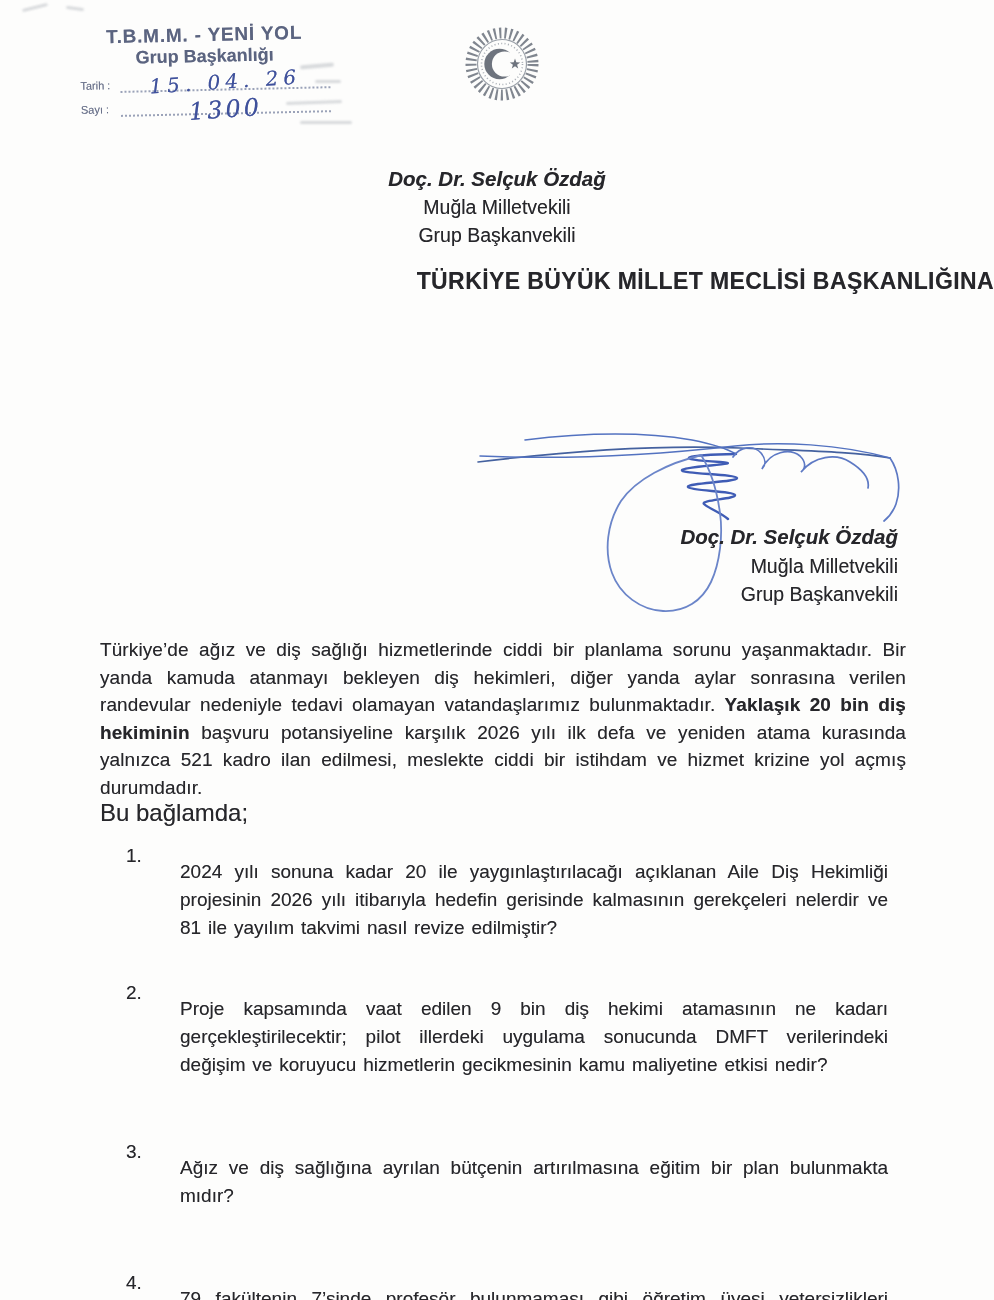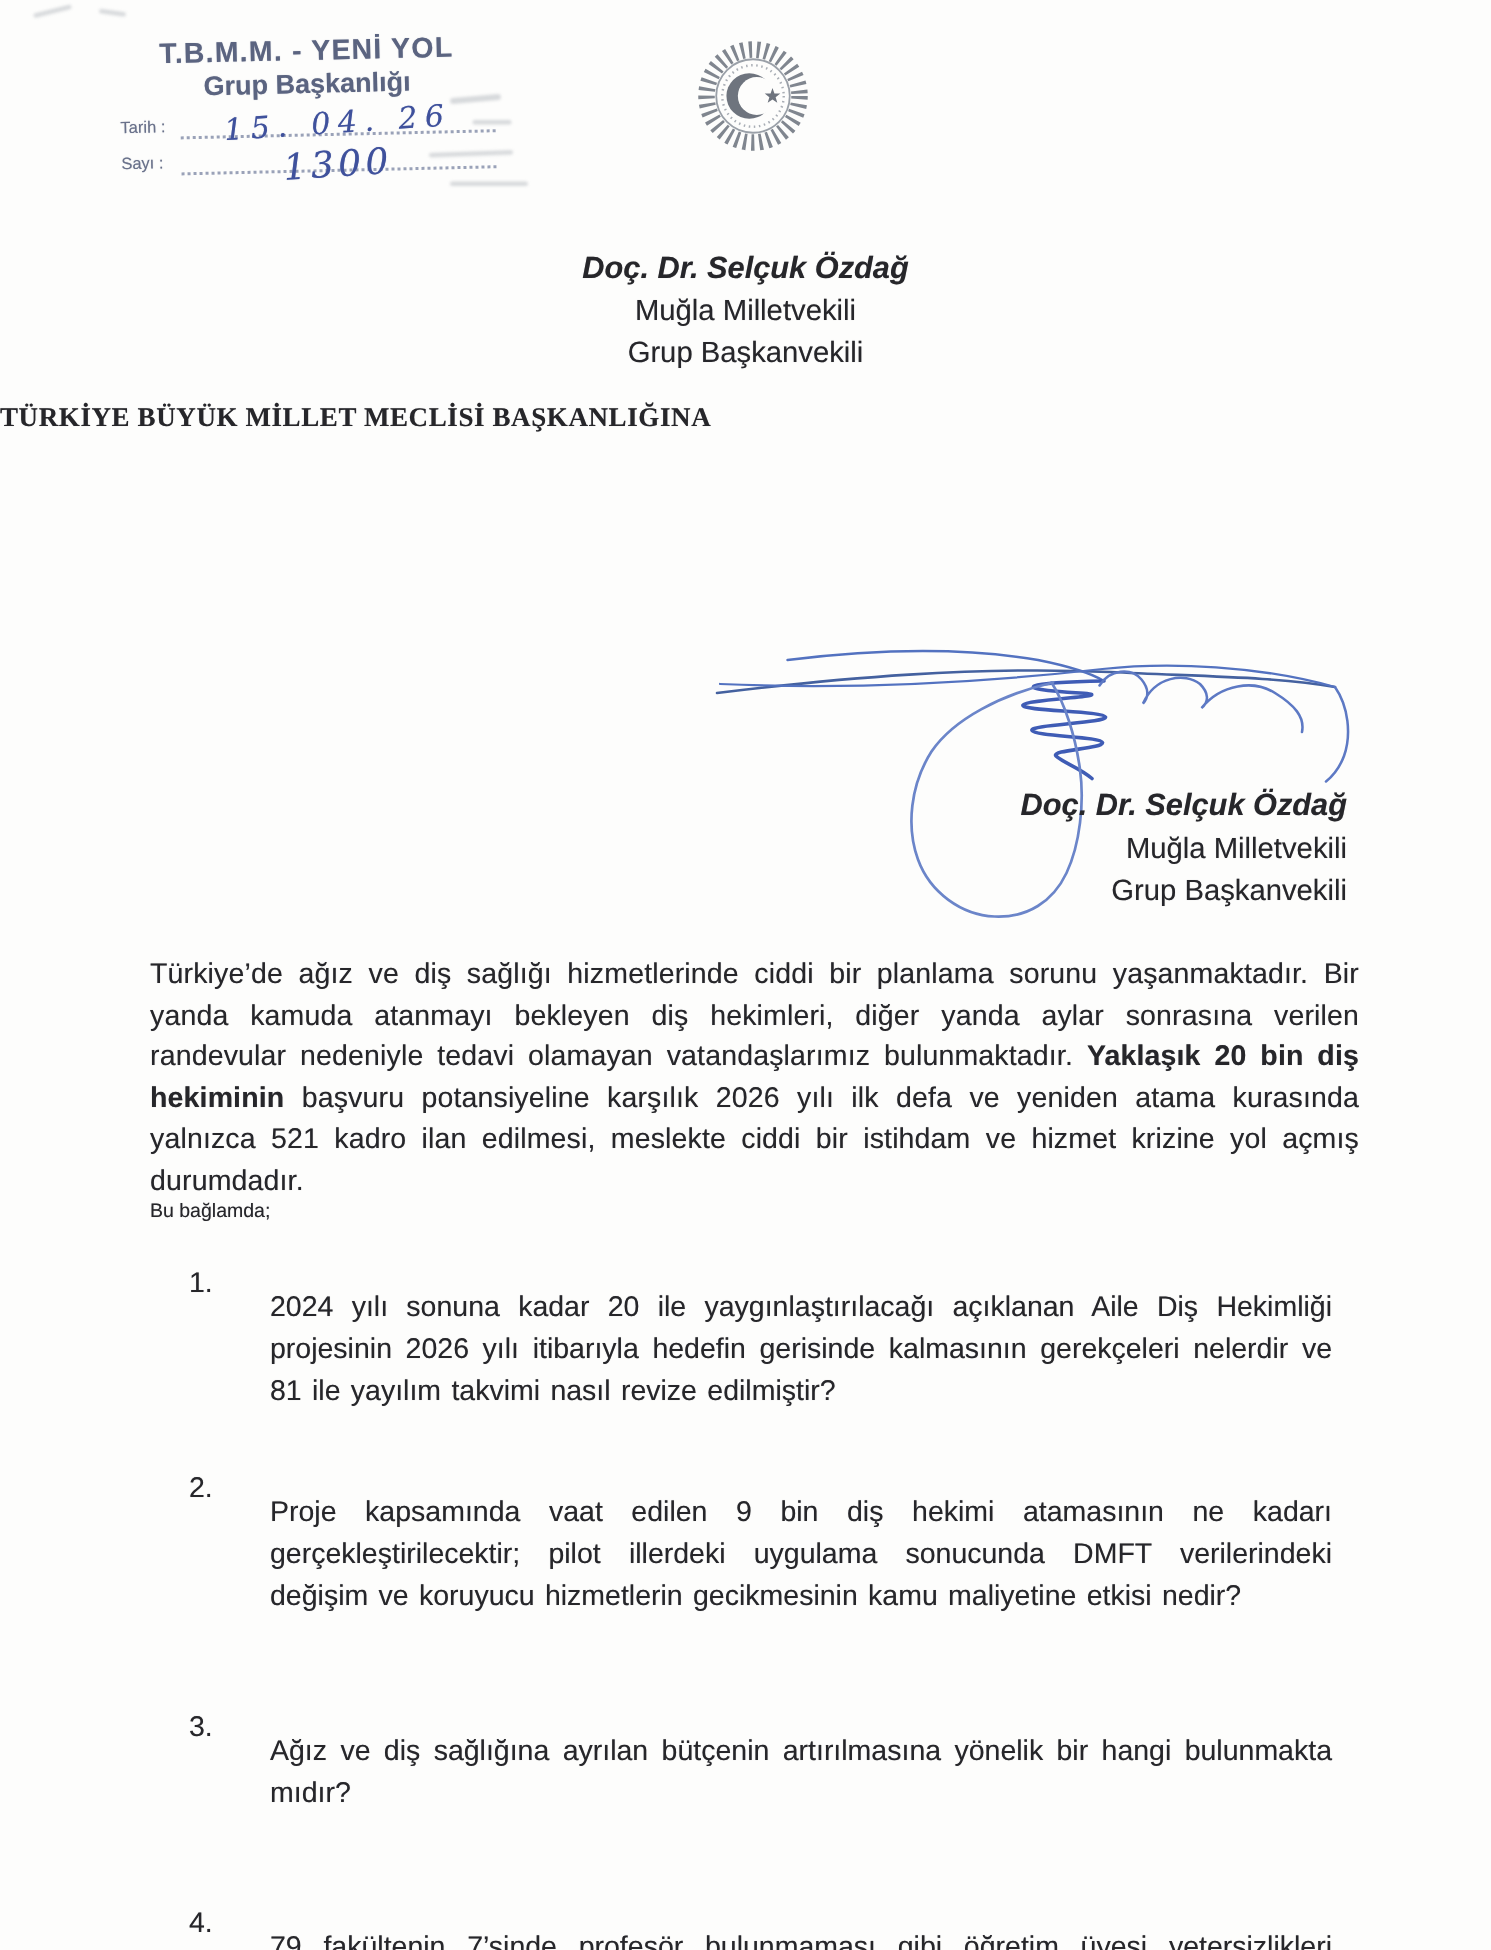--- a/index.html
+++ b/index.html
@@ -26,31 +26,31 @@
   .hand.num{font-size:24px;letter-spacing:3px;position:relative;top:5px;}
   
   .smudge{position:absolute;background:#9aa0a8;opacity:.38;filter:blur(1px);border-radius:2px;}
   
   .emblem{position:absolute;top:20px;left:458px;}
   
   .letterhead{position:absolute;top:131px;left:0;width:100%;text-align:center;font-size:19.5px;line-height:28px;}
   .bold-italic{font-weight:bold;font-style:italic;margin-top:34px;}
   .letterhead .name{font-size:20.5px;}
   
-  .title{position:absolute;top:268px;left:0;width:100%;text-align:left;font-weight:bold;font-size:18px;letter-spacing:.4px;font-family:Liberation Serif, serif;}
+  .title{position:absolute;top:268px;left:0;width:100%;text-align:right;font-weight:bold;font-size:23px;letter-spacing:.4px;}
   
   .para{position:absolute;left:100px;width:806px;margin:0;text-align:justify;font-size:19px;line-height:27.6px;letter-spacing:.1px;word-spacing:1.6px;}
   .intro{top:340px;}
   .bodyp{top:636px;}
   
   .signature{position:absolute;left:440px;top:418px;}
   .signer{position:absolute;top:489px;left:520px;width:378px;text-align:right;font-size:19.5px;line-height:28.5px;}
   .signer .name{font-size:20.5px;}
   
-  .context{position:absolute;top:799px;left:100px;font-size:13px;}
+  .context{position:absolute;top:799px;left:100px;font-size:24px;}
   .questions{position:absolute;top:842px;left:126px;width:778px;margin:0;padding:0;list-style:none;}
   .questions li{display:flex;}
   .questions li + li{margin-top:21px;}
   .questions li:nth-child(3){margin-top:43px;}
   .questions li:nth-child(4){margin-top:43px;}
   .qnum{flex:0 0 38px;width:38px;font-size:19px;line-height:28px;}
   .qtext{flex:1;text-align:justify;font-size:19px;line-height:28px;word-spacing:1.6px;margin:16px;}
 </style>
 </head>
 <body>
@@ -125,21 +125,21 @@
     <li>
       <span class="qnum">1.</span>
       <p class="qtext">2024 yılı sonuna kadar 20 ile yaygınlaştırılacağı açıklanan Aile Diş Hekimliği projesinin 2026 yılı itibarıyla hedefin gerisinde kalmasının gerekçeleri nelerdir ve 81 ile yayılım takvimi nasıl revize edilmiştir?</p>
     </li>
     <li>
       <span class="qnum">2.</span>
       <p class="qtext">Proje kapsamında vaat edilen 9 bin diş hekimi atamasının ne kadarı gerçekleştirilecektir; pilot illerdeki uygulama sonucunda DMFT verilerindeki değişim ve koruyucu hizmetlerin gecikmesinin kamu maliyetine etkisi nedir?</p>
     </li>
     <li>
       <span class="qnum">3.</span>
-      <p class="qtext">Ağız ve diş sağlığına ayrılan bütçenin artırılmasına yönelik bir hangi bulunmakta mıdır?</p>
+      <p class="qtext">Ağız ve diş sağlığına ayrılan bütçenin artırılmasına eğitim bir plan bulunmakta mıdır?</p>
     </li>
     <li>
       <span class="qnum">4.</span>
       <p class="qtext">79 fakültenin 7’sinde profesör bulunmaması gibi öğretim üyesi yetersizlikleri karşısında eğitim kalitesini güvence altına almak için hangi önlemler alınmaktadır ve artan mezun sayısına yönelik bir ulusal istihdam stratejisi mevcut mudur?</p>
     </li>
   </ol>
 
 </div>
 
 </body></html>

